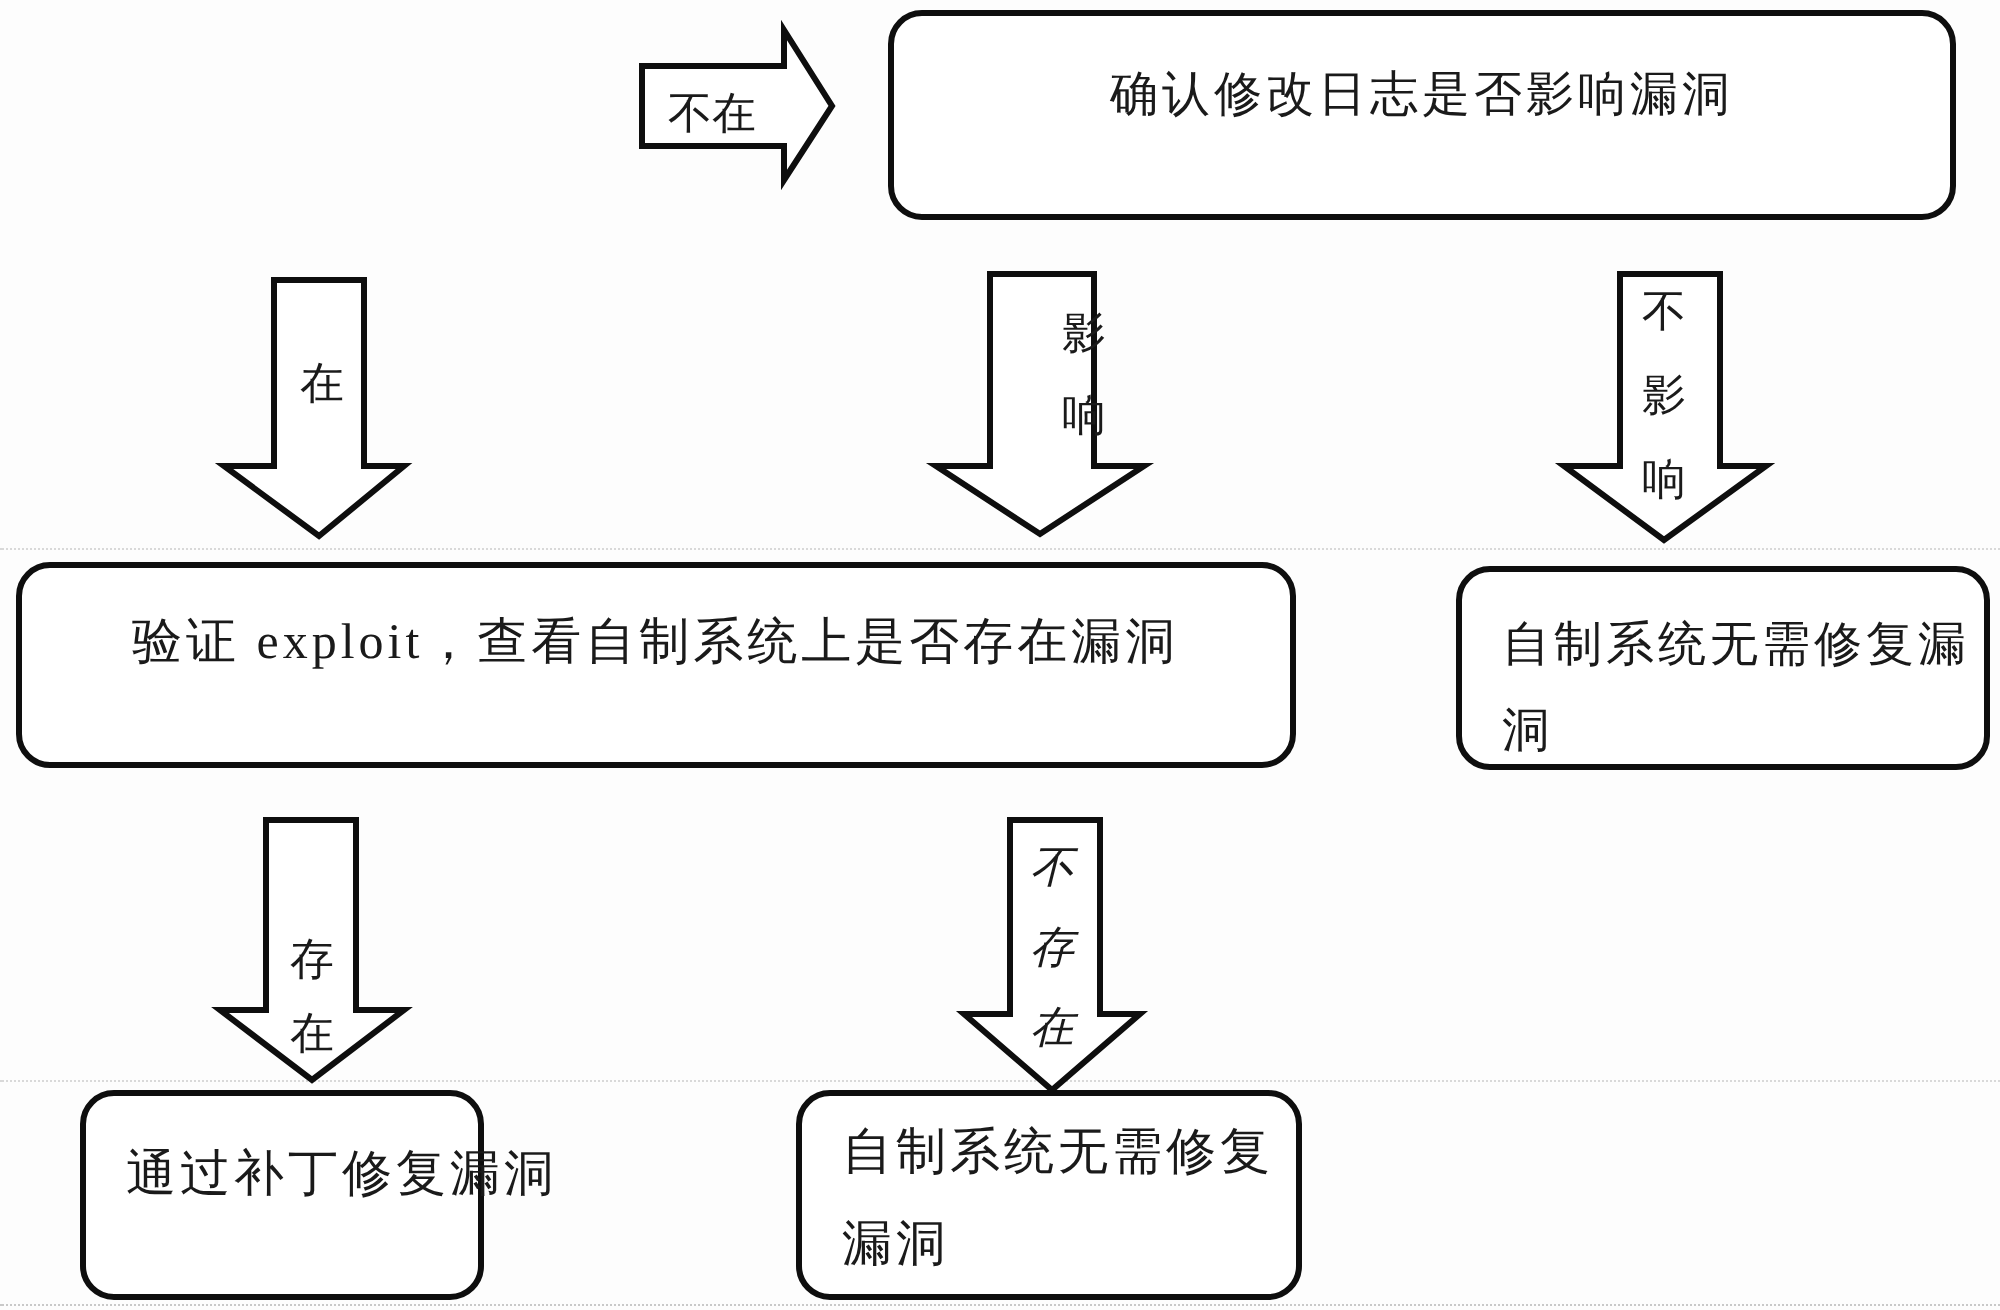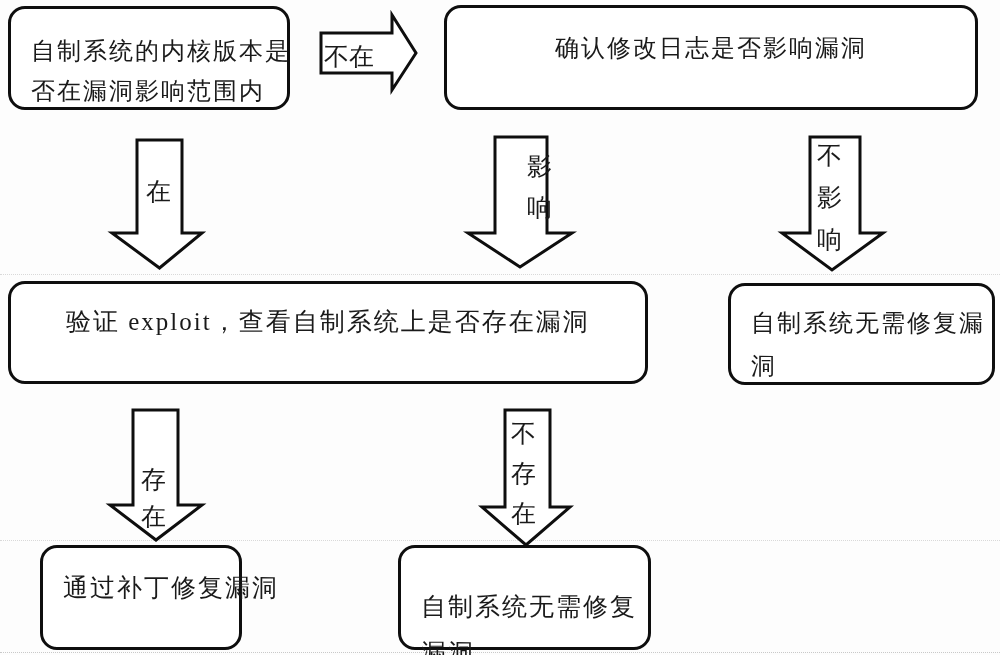--- a/index.html
+++ b/index.html
@@ -24,67 +24,63 @@
     letter-spacing:2px;
     line-height:40px;
     color:#1a1a1a;
   }
   .node .nl{white-space:nowrap;}
   .node-a{left:8px;top:6px;width:282px;height:104px;padding:22px 0 0 20px;}
   .node-b{left:444px;top:5px;width:534px;height:105px;padding:20px 0 0 0;text-align:center;}
   .node-c{left:8px;top:281px;width:640px;height:103px;padding:18px 0 15px 55px;font-size:25px;}
   .node-d{left:728px;top:283px;width:267px;height:102px;padding:16px 0 0 20px;line-height:43px;}
   .node-e{left:40px;top:545px;width:202px;height:105px;padding:20px 0 0 20px;font-size:25px;}
-  .node-f{left:398px;top:545px;width:253px;height:105px;padding:36px 0 0 20px;line-height:46px;font-size:25px;}
+  .node-f{left:398px;top:545px;width:253px;height:105px;padding:6px 0 0 20px;line-height:46px;font-size:25px;}
   .arrow{position:absolute;overflow:visible;}
   .arrow polygon{
     fill:#ffffff;
     stroke:#0e0e0e;
     stroke-width:3;
     stroke-linejoin:miter;
   }
   .edge-label{
     position:absolute;
-    font-size:25px;
+    font-size:22px;
     color:#1a1a1a;
-    text-align:left;
+    text-align:center;
     line-height:40px;
   }
   .vlabel{
     width:30px;
     word-break:break-all;
   }
   .hlabel{width:64px;}
   .lbl-in{left:146px;top:172px;}
   .lbl-affects{left:505px;top:146px;line-height:41px;margin-left:22px;}
   .lbl-not-affects{left:817px;top:137px;line-height:42px;font-family:Liberation Mono, monospace;}
   .lbl-exists{left:141px;top:429px;line-height:37px;margin-top:32px;}
-  .lbl-not-exists{left:511px;top:414px;line-height:40px;}
+  .lbl-not-exists{left:511px;top:414px;line-height:40px;font-style:italic;}
   .lbl-not-in{left:324px;top:37px;}
   .scan-line{
     position:absolute;left:0;width:1000px;height:0;
     border-top:1px dotted #d9d9d9;
   }
   .scan-1{top:274px;}
   .scan-2{top:540px;}
   .scan-3{top:652px;border-top-color:#c9c9c9;}
 </style>
 </head>
 <body>
 
 <div class="canvas">
 
   <div class="scan-line scan-1"></div>
   <div class="scan-line scan-2"></div>
   <div class="scan-line scan-3"></div>
 
-  <div class="node node-a">
-    <div class="nl">自制系统的内核版本是</div>
-    <div class="nl">否在漏洞影响范围内</div>
-  </div>
 
   <div class="node node-b">
     <div class="nl">确认修改日志是否影响漏洞</div>
   </div>
 
   <div class="node node-c">
     <div class="nl">验证 exploit，查看自制系统上是否存在漏洞</div>
   </div>
 
   <div class="node node-d">

